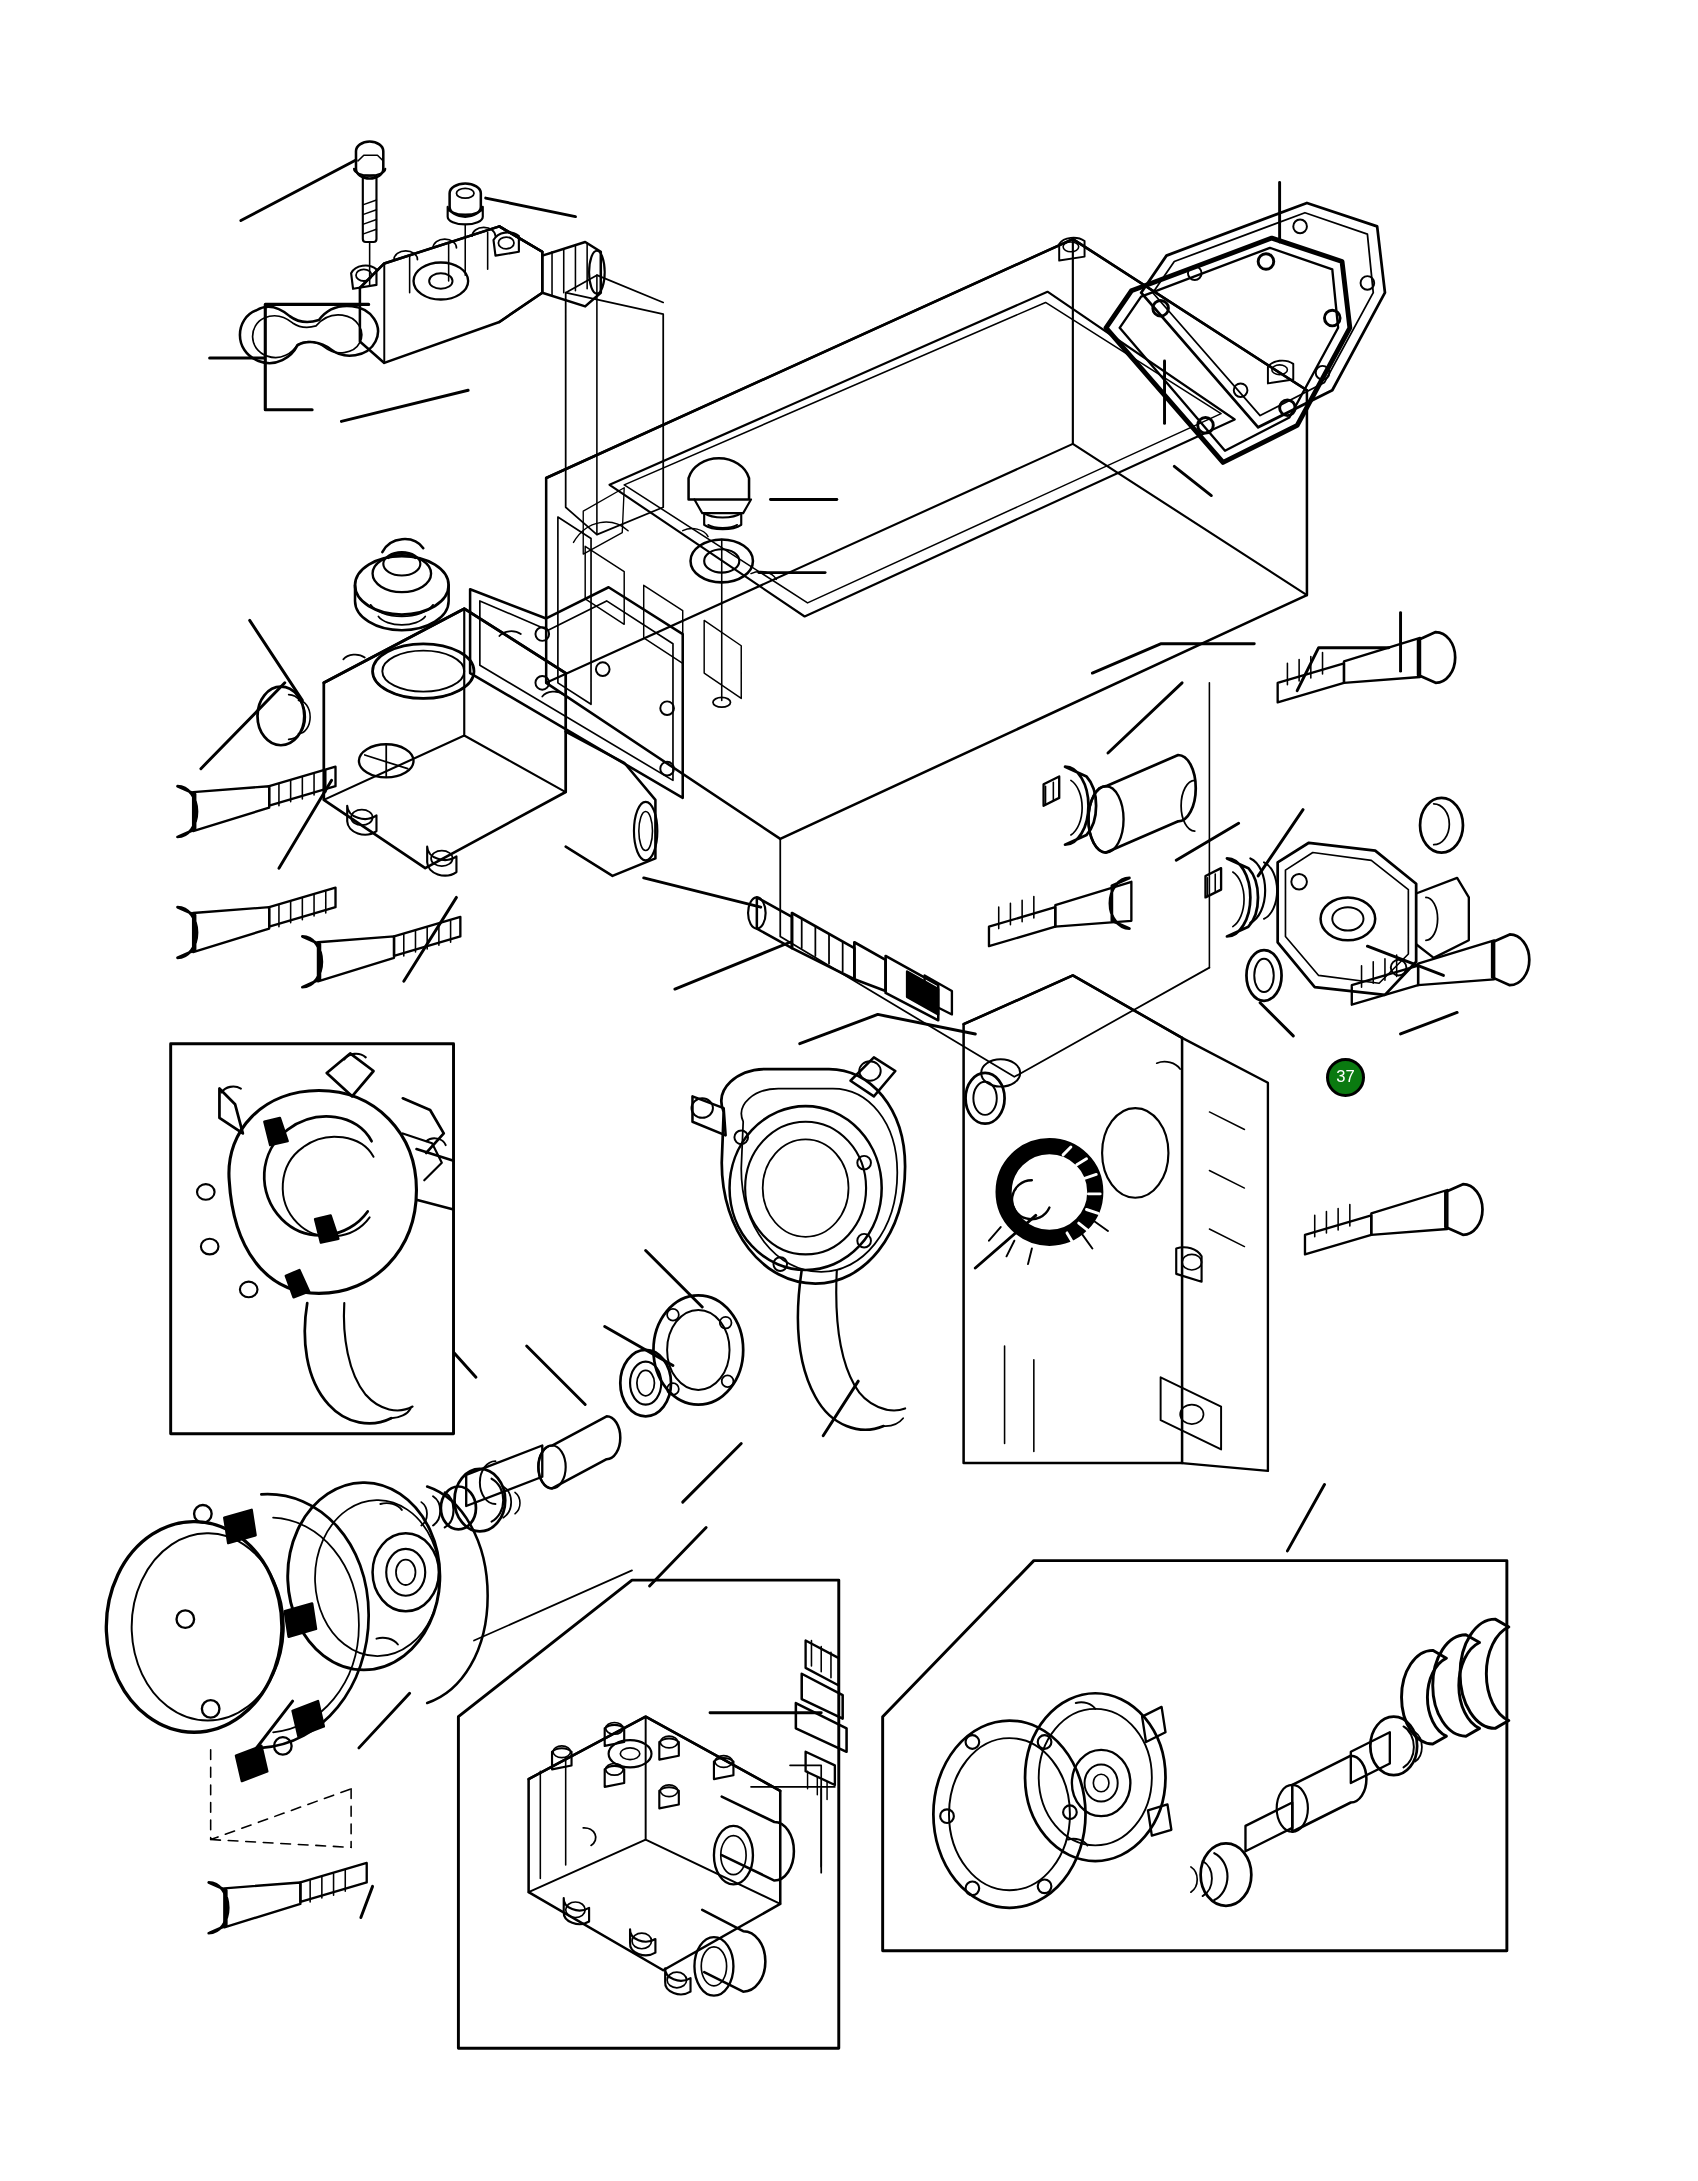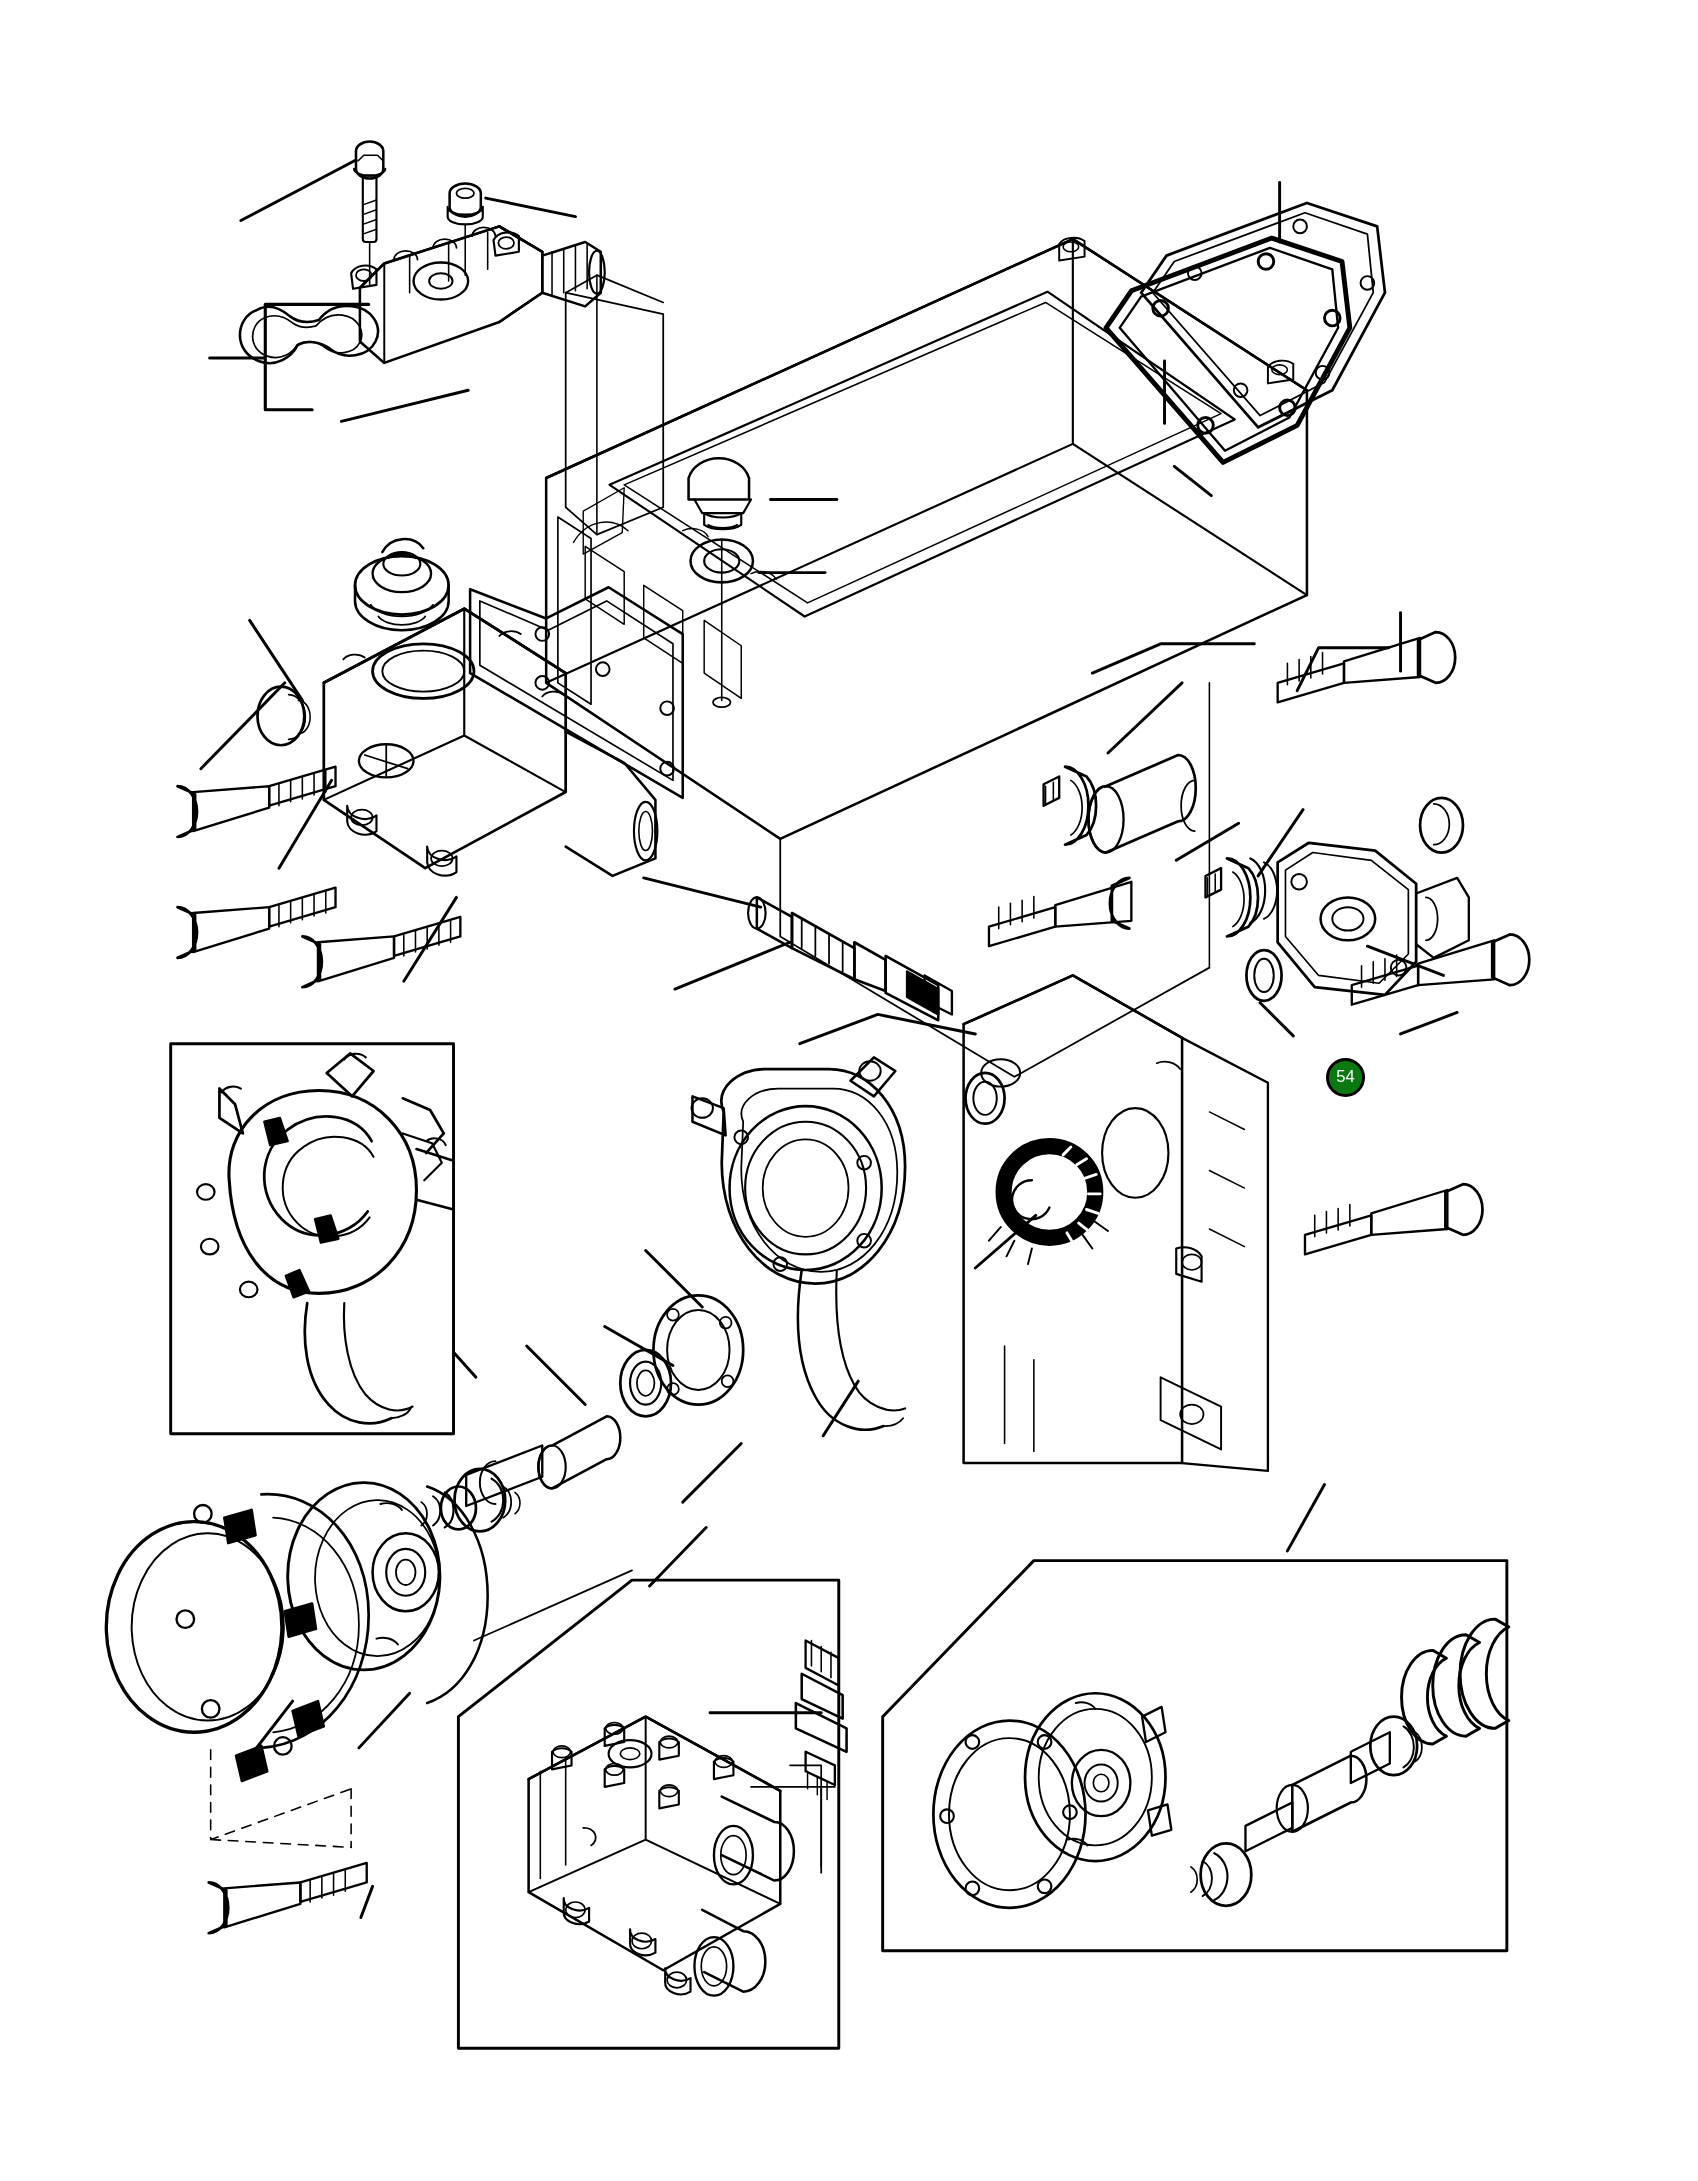--- a/index.html
+++ b/index.html
@@ -608,16 +608,16 @@
   </g>
 
   <g stroke-width="3">
     <path d="M1320,1590 L1358,1522"></path>
     <path d="M666,1626 L724,1566"></path>
   </g>
 
   </g>
 </svg>
 
-<div class="marker" style="left: 1326px; top: 1058px; background: rgb(10, 122, 16); border-color: rgb(0, 0, 0); color: rgb(255, 255, 255);">54</div>
+<div class="marker" style="left: 1326px; top: 1058px; background: rgb(10, 122, 16); border-color: rgb(0, 0, 0); color: rgb(255, 255, 255);">37</div>
 
 </div>
 
 
 </body></html>

